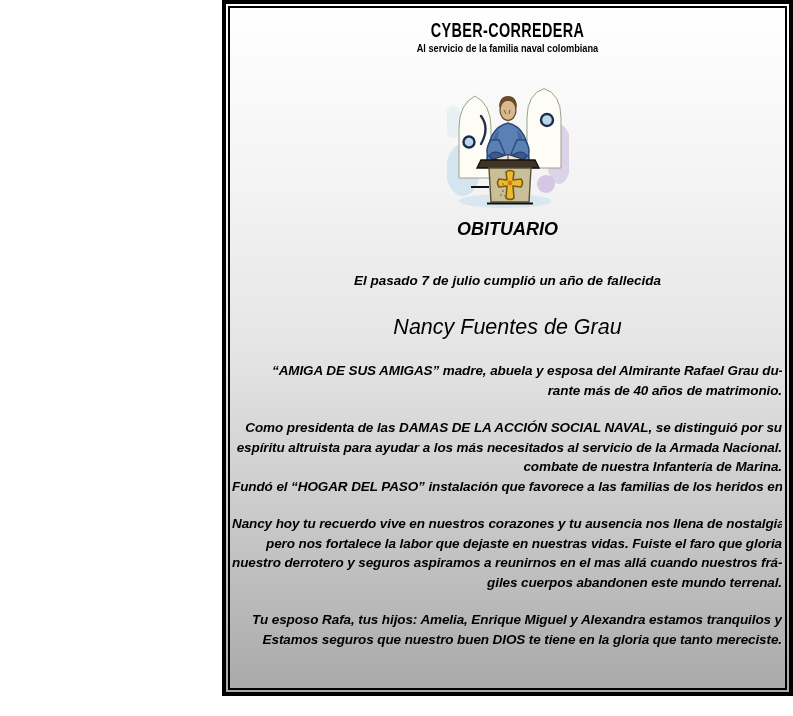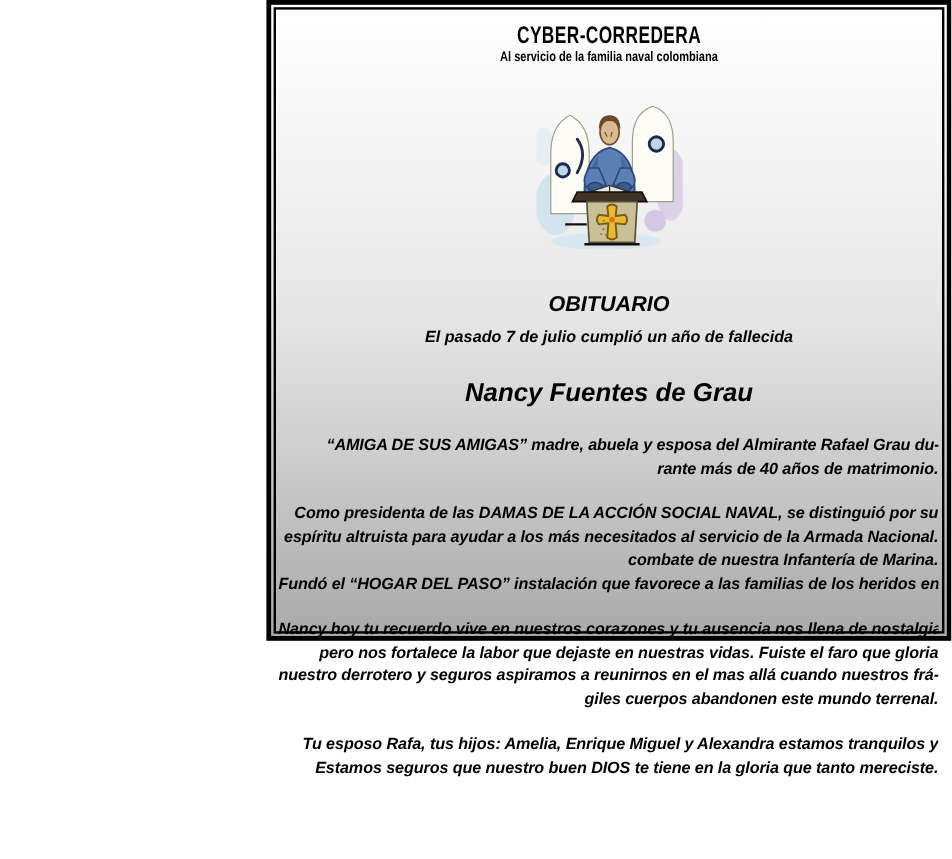--- a/index.html
+++ b/index.html
@@ -2,38 +2,38 @@
 <html><head>
 <meta charset="utf-8">
 <style>
   html,body{margin:0;padding:0;background:#ffffff;}
   #stage{
     position:relative;width:793px;height:716px;background:#ffffff;overflow:hidden;
     font-family:"Liberation Sans","DejaVu Sans",sans-serif;color:#000;
   }
   
   .doc{
-    position:absolute;left:222px;top:0;width:571px;height:534px;box-sizing:border-box;
+    position:absolute;left:222px;top:0;width:571px;height:696px;box-sizing:border-box;
     border:4px solid #000;
     background:linear-gradient(180deg,#ffffff 0%,#f4f4f4 25%,#e5e5e5 50%,#c9c9c9 75%,#a9a9a9 100%);
   }
   .doc-inner-border{position:absolute;inset:2px;border:2px solid #000;pointer-events:none;}
   .abs{position:absolute;left:0;right:0;}
   .center{text-align:center;}
   
   .hdr-title{top:16px;font-weight:700;font-size:20px;line-height:20px;letter-spacing:0.5px;}
   .hdr-title span{display:inline-block;transform:scaleX(0.72);transform-origin:center;white-space:nowrap;}
   .hdr-sub{top:38px;font-weight:700;font-size:11.5px;line-height:12px;}
   .hdr-sub span{display:inline-block;transform:scaleX(0.80);transform-origin:center;white-space:nowrap;}
   
   .illus{position:absolute;top:84px;left:50%;transform:translateX(-50%);width:122px;height:120px;}
   
-  .obituario{top:215px;font-weight:700;font-style:italic;font-size:18px;line-height:20px;margin-top:24px;}
+  .obituario{top:215px;font-weight:700;font-style:italic;font-size:18px;line-height:20px;}
   .dateline{top:269px;font-weight:700;font-style:italic;font-size:13.5px;line-height:16px;}
-  .deceased{top:310px;font-weight:700;font-style:italic;font-size:21.5px;line-height:26px;text-align:center;}
+  .deceased{top:310px;font-weight:400;font-style:italic;font-size:21.5px;line-height:26px;text-align:center;}
   
   .bodytext{position:absolute;top:357px;left:6px;right:7px;font-weight:700;font-style:italic;
     font-size:13.5px;letter-spacing:-0.1px;}
   .para{margin:0 0 18px 0;}
   .pline{line-height:19.5px;white-space:nowrap;overflow:hidden;text-align:right;}
   .pline.indent{text-indent:40px;}
 </style>
 </head>
 <body>
 

